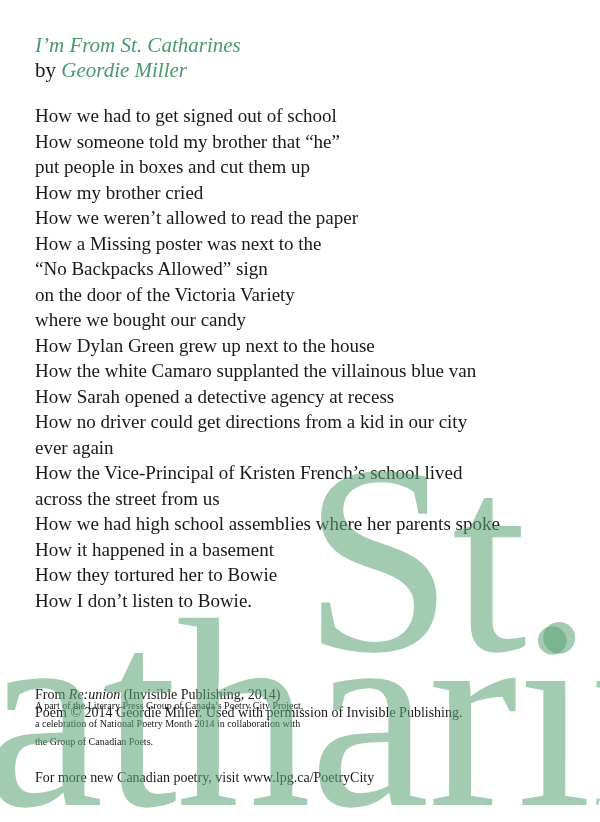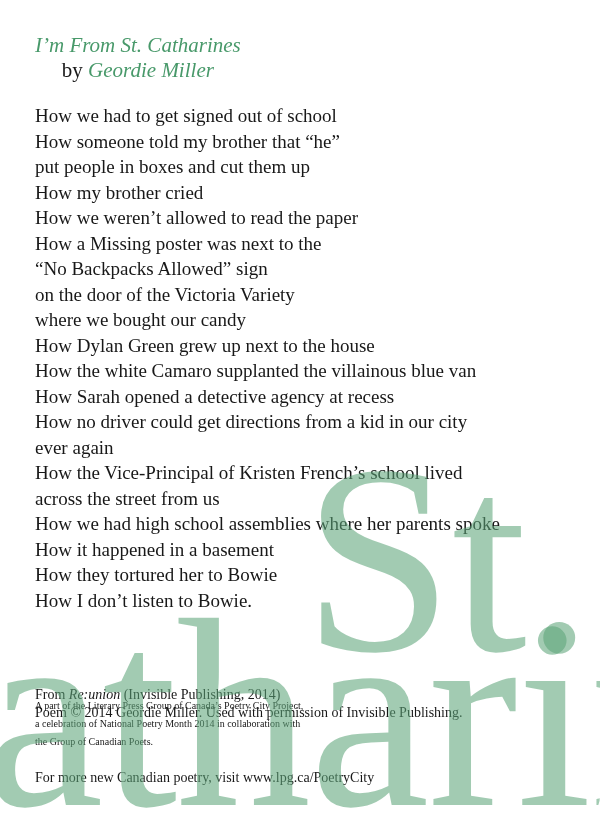--- a/index.html
+++ b/index.html
@@ -6,21 +6,21 @@
   .page{
     position:relative;
     width:600px;height:822px;
     margin:0 auto;
     background:#ffffff;
     overflow:hidden;
     font-family:"Liberation Serif","DejaVu Serif",serif;
     color:#181818;
   }
   
-  .header{position:absolute;left:35px;top:33px;font-size:21px;line-height:25px;text-align:center;}
+  .header{position:absolute;left:35px;top:33px;font-size:21px;line-height:25px;}
   .poem-title{font-style:italic;color:#48996a;}
   .byline .author{font-style:italic;color:#48996a;}
   
   .poem{position:absolute;left:35px;top:103px;font-size:19px;line-height:25.5px;}
   
   .credits{position:absolute;left:35px;top:642px;font-size:14px;line-height:18px;margin-top:44px;}
   .credits .italic{font-style:italic;}
   .about{position:absolute;left:35px;top:697px;font-size:10px;line-height:18px;}
   .cta{position:absolute;left:35px;top:769px;font-size:14px;line-height:18px;}
   .cta .url{color:inherit;text-decoration:none;text-align:center;}

